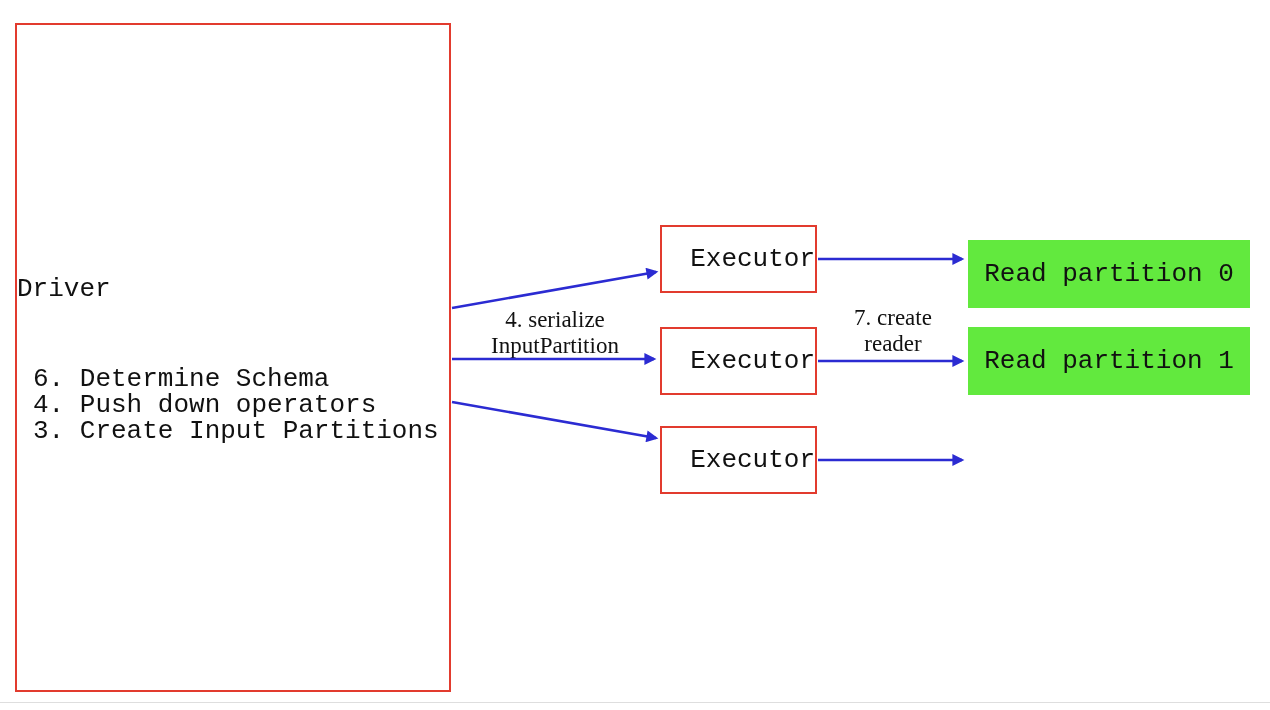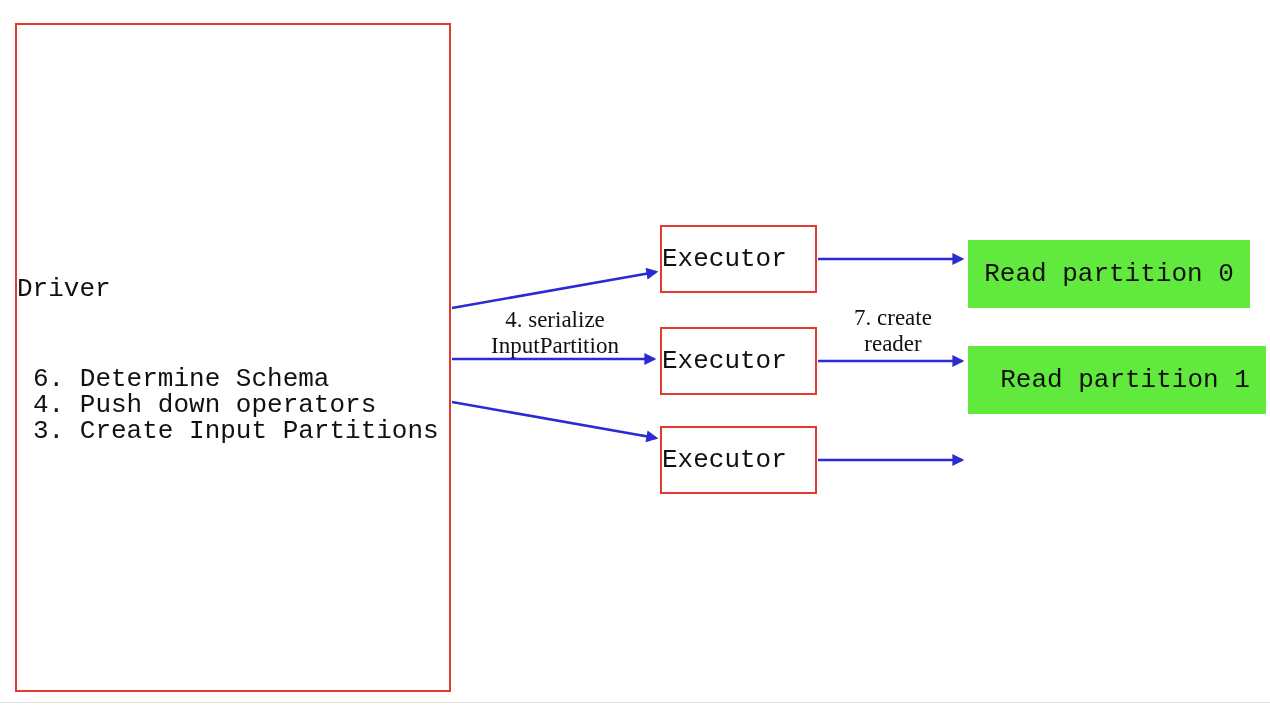--- a/index.html
+++ b/index.html
@@ -42,40 +42,40 @@
     white-space: nowrap;
   }
 
   
   .executor-box {
     position: absolute;
     left: 660px;
     width: 153px; height: 64px;
     border: 2px solid var(--red);
     background: #ffffff;
-    display: flex; align-items: center; justify-content: flex-start;
+    display: flex; align-items: center; justify-content: flex-end;
     font-size: 26px;
     white-space: nowrap;
   }
   .executor-0 { top: 225px; }
   .executor-1 { top: 327px; }
   .executor-2 { top: 426px; }
 
   
   .partition-box {
     position: absolute;
     left: 968px;
     width: 282px; height: 68px;
     background: var(--green);
     display: flex; align-items: center; justify-content: center;
     font-size: 26px;
     white-space: nowrap;
   }
   .partition-0 { top: 240px; }
-  .partition-1 { top: 346px; padding-left: 16px; }
+  .partition-1 { top: 327px; }
   .partition-2 { top: 425px; }
 
   
   .edge-label {
     position: absolute;
     font-family: "Liberation Serif", "DejaVu Serif", serif;
     font-size: 23px;
     line-height: 26px;
     text-align: center;
     white-space: pre-line;

